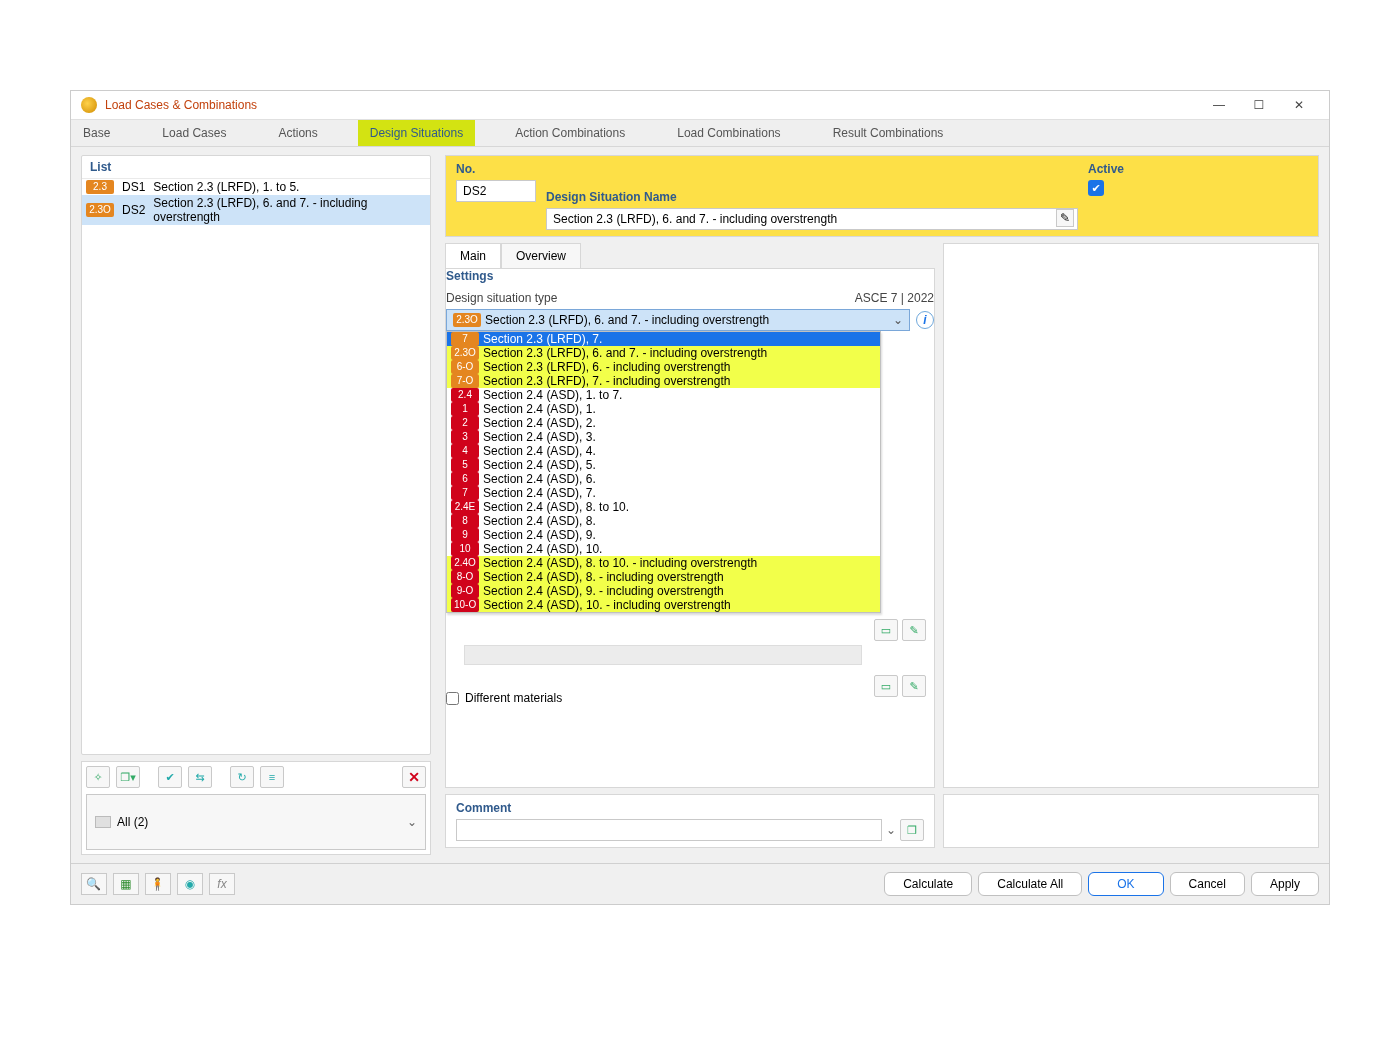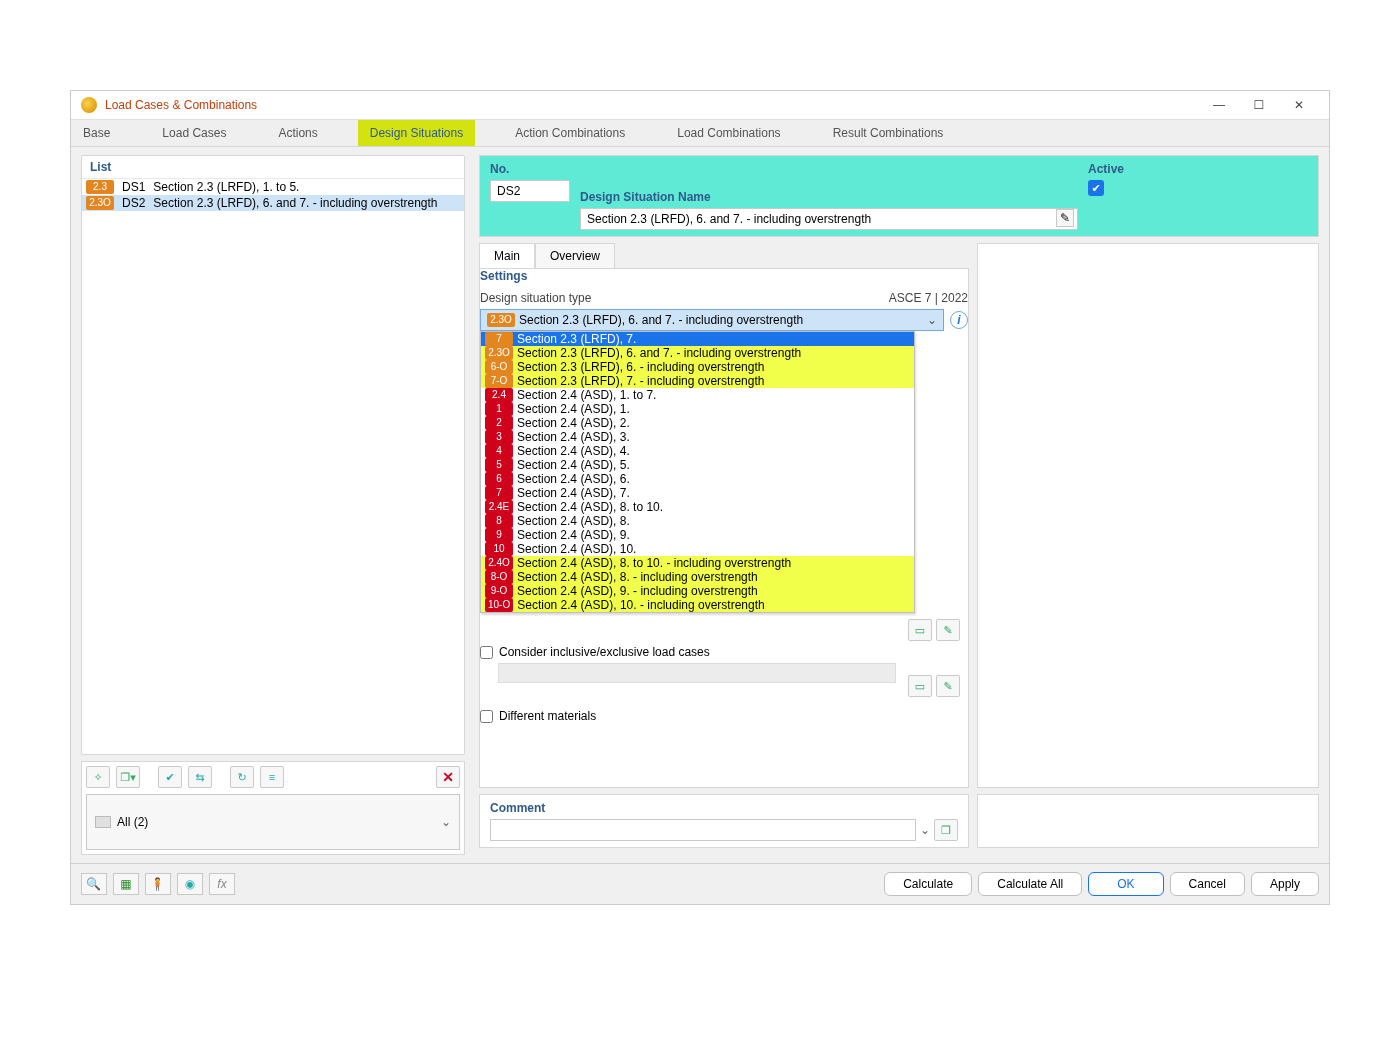--- a/index.html
+++ b/index.html
@@ -6,40 +6,40 @@
   body { margin: 0; background: #fff; padding-top: 90px; }
   .window { border: 1px solid #ccc; background: #f0f0f0; width: 1260px; margin: 0 auto; position: relative; }
   .titlebar { display: flex; align-items: center; padding: 6px 10px; background: #fff; border-bottom: 1px solid #e0e0e0; }
   .titlebar .appicon { width: 16px; height: 16px; margin-right: 8px; background: radial-gradient(circle at 40% 40%, #ffd24a, #d08b00); border-radius: 50%; }
   .titlebar .title { flex: 1; color: #c2410c; }
   .winbtn { width: 40px; text-align: center; color: #444; cursor: pointer; }
   .tabbar { display: flex; background: #efefef; border-bottom: 1px solid #d7d7d7; gap: 28px; }
   .tabbar .tab { padding: 6px 12px; color: #555; cursor: pointer; }
   .tabbar .tab.active { background: #d3e312; color: #305a8c; }
   .content { display: flex; gap: 14px; padding: 8px 10px; background: #f0f0f0; }
-  .leftpanel { width: 384px; display: flex; flex-direction: column; gap: 6px; }
+  .leftpanel { width: 350px; display: flex; flex-direction: column; gap: 6px; }
   .panel { background: #fff; border: 1px solid #d7d7d7; border-radius: 2px; }
   .panel .panel-head { padding: 4px 8px; color: #305a8c; font-weight: 600; border-bottom: 1px solid #eaeaea; }
   .listbody { height: 575px; overflow: auto; }
   .listrow { display: flex; align-items: center; gap: 4px; padding: 1px 4px; cursor: pointer; }
   .listrow.selected { background: #cde3f8; }
   .badge { display: inline-block; min-width: 28px; padding: 0 3px; text-align: center; font-size: 10px; border-radius: 2px; color: #fff; line-height: 14px; }
   .badge.orange { background: #e48620; }
   .badge.red { background: #d0021b; }
   .leftfooter { background: #fff; border: 1px solid #d7d7d7; padding: 4px; display: flex; flex-direction: column; gap: 6px; }
   .iconrow { display: flex; align-items: center; gap: 6px; }
   .smbtn { width: 24px; height: 22px; border: 1px solid #c9c9c9; background: #f7f7f7; border-radius: 2px; display: flex; align-items: center; justify-content: center; cursor: pointer; font-size: 11px; color: #3a6; }
   .smbtn.red { color: #d0021b; font-weight: bold; font-size: 14px; }
   .smbtn.teal { color: #2aa; }
   .allselect { border: 1px solid #c9c9c9; background: #f7f7f7; padding: 20px 8px; display: flex; align-items: center; gap: 6px; }
   .allselect .sq { width: 16px; height: 12px; background: #e0e0e0; border: 1px solid #bbb; }
   .allselect .chev { margin-left: auto; color: #666; }
 
   .rightpanel { flex: 1; display: flex; flex-direction: column; gap: 6px; }
-  .headerrow { display: flex; gap: 10px; background: #5eead4; border: 1px solid #d7d7d7; padding: 6px 10px; }
+  .headerrow { display: flex; gap: 10px; background: #fde047; border: 1px solid #d7d7d7; padding: 6px 10px; }
   .hdrcol { display: flex; flex-direction: column; gap: 4px; }
   .hdrcol .lbl { color: #305a8c; font-weight: 600; }
   .hdrcol input[type=text] { border: 1px solid #c9c9c9; padding: 3px 6px; background: #fff; }
   .hdrcol.no { width: 80px; }
   .hdrcol.name { flex: 1; position: relative; margin-top: 28px; }
   .hdrcol.active { width: 220px; }
   .editicon { position: absolute; right: 4px; bottom: 3px; width: 18px; height: 18px; border: 1px solid #c9c9c9; display: flex; align-items: center; justify-content: center; background: #f7f7f7; cursor: pointer; }
   .chk { width: 16px; height: 16px; background: #1a73e8; border-radius: 3px; display: flex; align-items: center; justify-content: center; color: #fff; font-size: 11px; }
 
   .midrow { display: flex; gap: 8px; }
@@ -266,24 +266,20 @@
               </div>
               <div class="infobtn">i</div>
             </div>
 
             <div class="sideicons si1">
               <div class="smbtn">▭</div>
               <div class="smbtn">✎</div>
             </div>
 
             <div class="underfields">
-              <div class="chkline">
-                <input type="checkbox" style="">
-                <span>Consider inclusive/exclusive load cases</span>
-              </div>
               <div class="indentbox"></div>
 
               <div class="sideicons si2">
                 <div class="smbtn">▭</div>
                 <div class="smbtn">✎</div>
               </div>
 
               <div class="chkline" style="margin-top:26px;">
                 <input type="checkbox" style="">
                 <span>Different materials</span>

